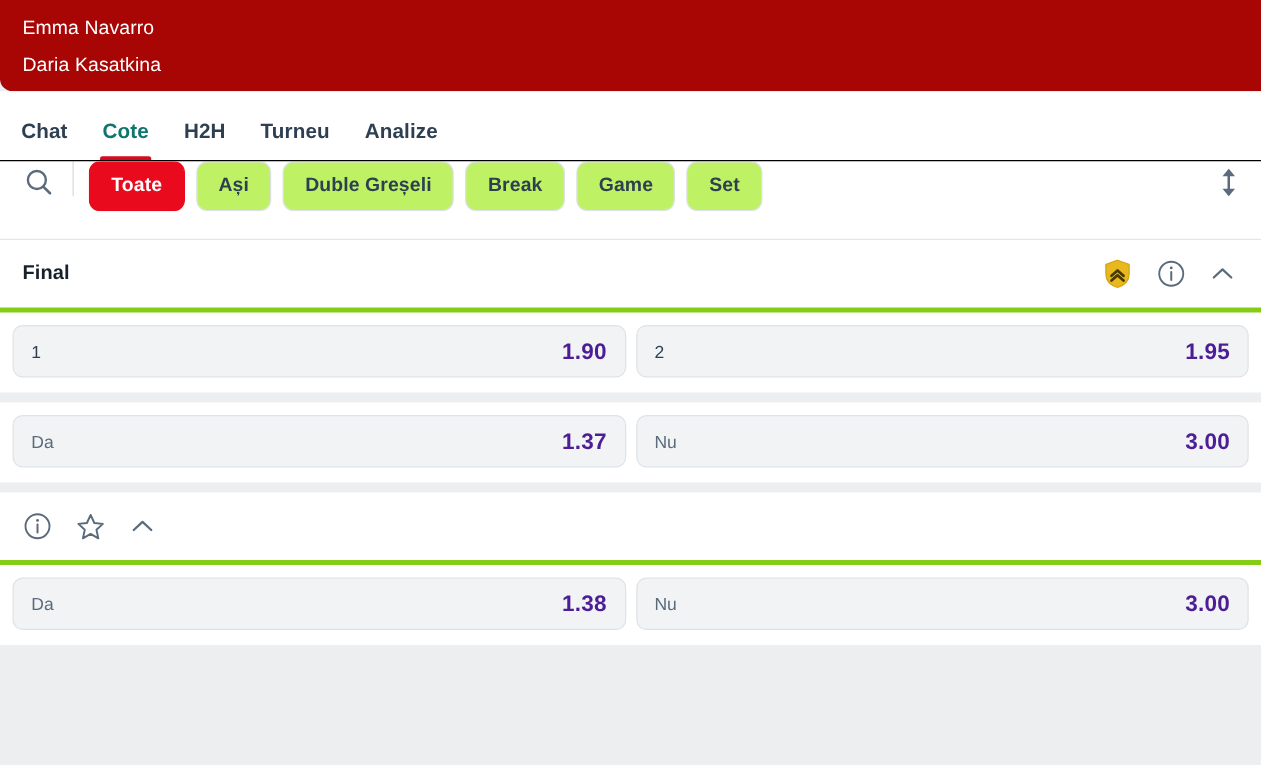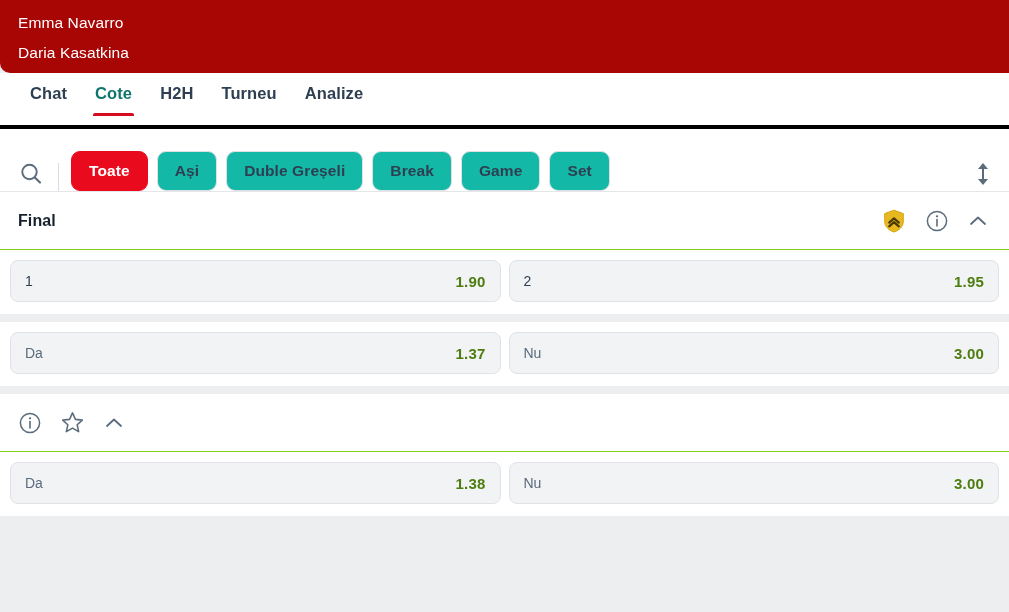--- a/index.html
+++ b/index.html
@@ -33,23 +33,23 @@
     line-height: 30px;
     font-weight: 400;
     letter-spacing: 0.1px;
   }
 
   
   .tabs-bar {
     background: #ffffff;
     height: 56px;
     display: flex;
-    align-items: center;
-    padding-left: 16px;
-    border-bottom: 4px solid #000000;
+    align-items: flex-end;
+    padding-left: 3px;
+    border-bottom: 1px solid #000000;
     position: relative;
   }
   .tab {
     position: relative;
     padding: 0 14px 13px 14px;
     font-size: 16.5px;
     font-weight: 700;
     color: #2e3f52;
     cursor: pointer;
     line-height: 20px;
@@ -64,21 +64,21 @@
     height: 3px;
     background: #d60b20;
     border-radius: 2px 2px 0 0;
   }
 
   
   .filter-row {
     background: #ffffff;
     height: 63px;
     display: flex;
-    align-items: flex-end;
+    align-items: flex-start;
     padding: 0 10px 0 14px;
     gap: 0px;
     border-bottom: 1px solid #e4e6e9;
   }
   .search-btn {
     width: 34px; height: 34px;
     display: flex; align-items: center; justify-content: center;
     cursor: pointer;
     flex: 0 0 auto;
   }
@@ -90,21 +90,21 @@
     flex: 0 0 auto;
   }
   .chips {
     display: flex;
     align-items: center;
     gap: 9px;
     flex: 1 1 auto;
     overflow: hidden;
   }
   .chip {
-    background: #14b8a6;
+    background: #bef264;
     border: 1px solid #dde1e6;
     border-radius: 9px;
     height: 40px;
     padding: 0 17px;
     display: flex;
     align-items: center;
     justify-content: center;
     font-size: 15.5px;
     font-weight: 700;
     color: #2e3f52;
@@ -128,21 +128,21 @@
   
   .section {
     background: #ffffff;
     margin-bottom: 8px;
   }
   .section-head {
     height: 58px;
     display: flex;
     align-items: center;
     padding: 0 14px 0 18px;
-    border-bottom: 1px solid #84cc16;
+    border-bottom: 4px solid #84cc16;
   }
   .section-title {
     font-size: 16px;
     font-weight: 700;
     color: #17212b;
     flex: 1 1 auto;
     letter-spacing: 0.1px;
   }
   .head-icons {
     display: flex;
@@ -173,23 +173,23 @@
     cursor: pointer;
   }
   .odd-label {
     flex: 1 1 auto;
     font-size: 14px;
     color: #5b6b7c;
     font-weight: 400;
   }
   .odd-label.dark { color: #2e3f52; }
   .odd-value {
-    font-size: 15px;
+    font-size: 18px;
     font-weight: 700;
-    color: #4d7c0f;
+    color: #4c1d95;
     letter-spacing: 0.2px;
     text-align: right;
   }
 </style>
 </head>
 <body>
 
 <div id="app">
 
   <div class="match-header">

